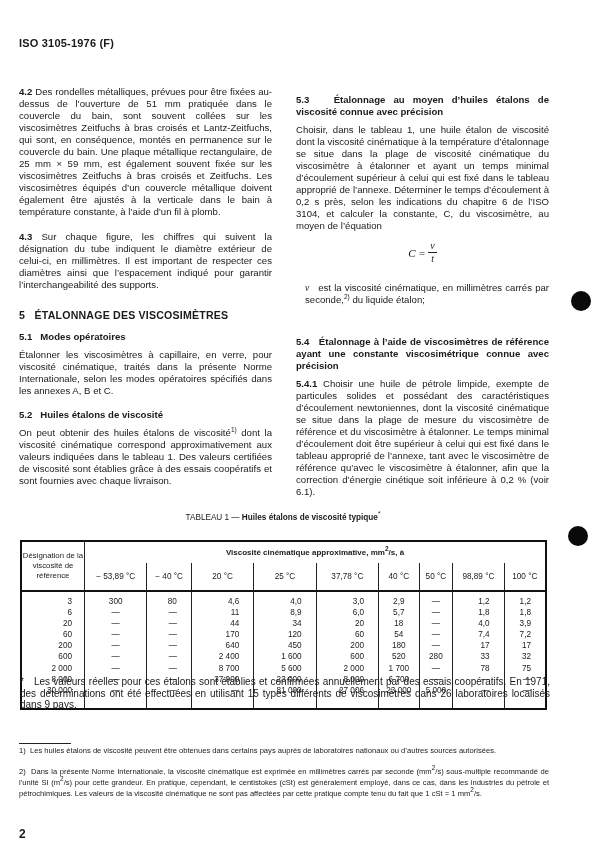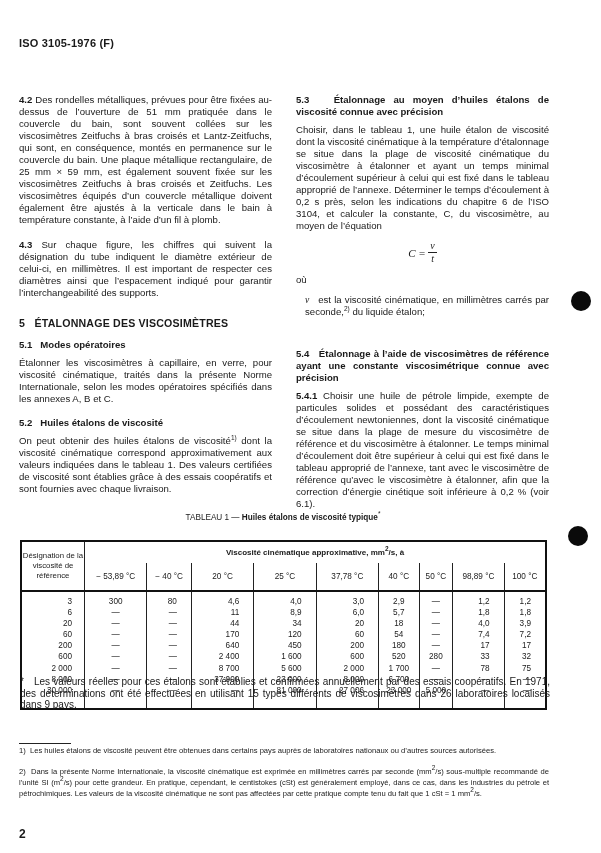--- a/index.html
+++ b/index.html
@@ -4,21 +4,21 @@
 <style>
   html, body { margin: 0; padding: 0; background: #ffffff; }
   body {
     width: 601px; height: 853px; position: relative; overflow: hidden;
     font-family: "Liberation Sans", "DejaVu Sans", sans-serif;
     color: #1a1a1a;
   }
   .abs { position: absolute; }
   .header { left: 19px; top: 37px; font-size: 11px; font-weight: bold; letter-spacing: 0.2px; }
   .col { position: absolute; font-size: 9.6px; line-height: 12px; text-align: justify; }
-  .col-left { left: 19px; top: 94px; width: 253px; }
+  .col-left { left: 19px; top: 86px; width: 253px; }
   .col-right { left: 296px; top: 94px; width: 253px; }
   .para { margin: 0; }
   .para b { font-weight: bold; }
   .h-sec { font-size: 10.6px; font-weight: bold; margin: 0; letter-spacing: 0.2px; }
   .h-sub { font-weight: bold; margin: 0; font-size: 9.6px; }
   sup { font-size: 6.5px; vertical-align: 4px; line-height: 0; }
   .formula { text-align: center; margin: 0; height: 34px; position: relative; }
   .frac { display: inline-block; vertical-align: middle; text-align: center; font-style: italic; font-family: "Liberation Serif", serif; }
   .frac .num { display: block; border-bottom: 1px solid #222; padding: 0 2px; font-size: 10px; line-height: 12px; }
   .frac .den { display: block; font-size: 10px; line-height: 12px; }
@@ -82,21 +82,20 @@
   <div style="height:6px"></div>
   <p class="para">Choisir, dans le tableau 1, une huile étalon de viscosité dont la viscosité cinématique à la température d’étalonnage se situe dans la plage de viscosité cinématique du viscosimètre à étalonner et ayant un temps minimal d’écoulement supérieur à celui qui est fixé dans le tableau approprié de l’annexe. Déterminer le temps d’écoulement à 0,2 s près, selon les indications du chapitre 6 de l’ISO 3104, et calculer la constante, C, du viscosimètre, au moyen de l’équation</p>
   <div style="height:8px"></div>
   <div class="formula">
     <span class="lhs">C =</span>
     <span class="frac">
       <span class="num">ν</span>
       <span class="den">t</span>
     </span>
   </div>
-  <p class="para">où</p>
   <div style="height:8px"></div>
   <p class="def"><span class="sym">ν</span> <span>est la viscosité cinématique, en millimètres carrés par seconde,</span><sup>2)</sup><span> du liquide étalon;</span></p>
   <div style="height:8px"></div>
   <div style="height:22px"></div>
   <p class="h-sub" style="white-space:pre-wrap">5.4   Étalonnage à l’aide de viscosimètres de référence ayant une constante viscosimétrique connue avec précision</p>
   <div style="height:6px"></div>
   <p class="para">
     <b>5.4.1</b>
     <span>Choisir une huile de pétrole limpide, exempte de particules solides et possédant des caractéristiques d’écoulement newtoniennes, dont la viscosité cinématique se situe dans la plage de mesure du viscosimètre de référence et du viscosimètre à étalonner. Le temps minimal d’écoulement doit être supérieur à celui qui est fixé dans le tableau approprié de l’annexe, tant avec le viscosimètre de référence qu’avec le viscosimètre à étalonner, afin que la correction d’énergie cinétique soit inférieure à 0,2 % (voir 6.1).</span>
   </p>

